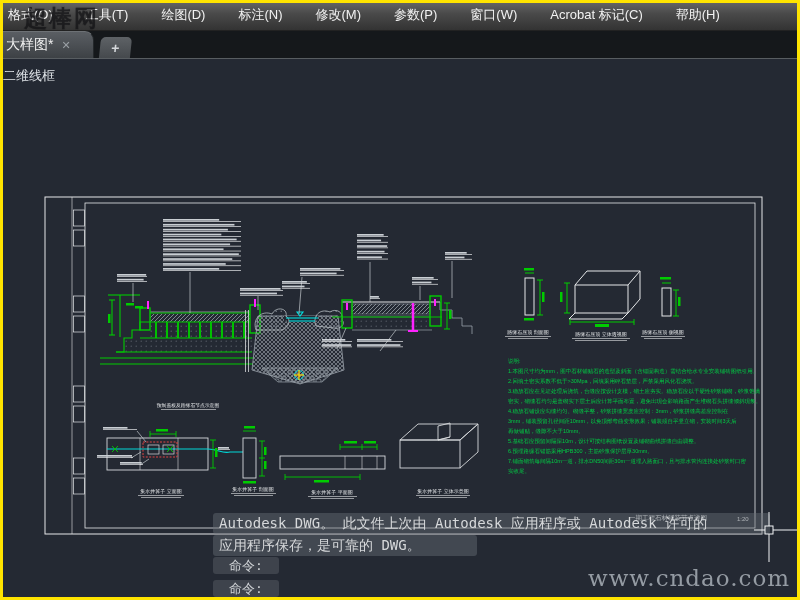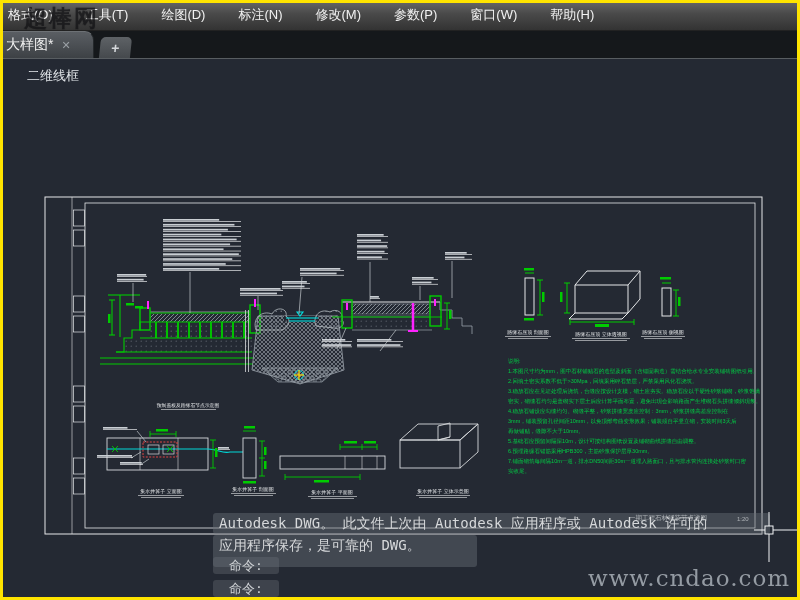--- a/index.html
+++ b/index.html
@@ -38,52 +38,53 @@
   .tab-active .tlabel{color:#f0f0f0;font-size:14px;white-space:nowrap;}
   .tab-active .tclose{color:#9aa0a5;font-size:11px;}
   .tab-plus{
     position:absolute;left:100px;top:6px;width:31px;height:21px;
     background:linear-gradient(#5e6266,#45494d);
     border-radius:5px 5px 0 0;transform:skewX(-6deg);
     display:flex;align-items:center;justify-content:center;
     color:#d4d7da;font-size:14px;font-weight:bold;
   }
   
-  .vp-label{position:absolute;left:3px;top:67px;z-index:2;color:#e2e6ea;font-size:13px;padding-left:24px;}
+  .vp-label{position:absolute;left:3px;top:67px;z-index:2;color:#e2e6ea;font-size:13px;}
   svg.cad{position:absolute;left:0;top:0;z-index:1;pointer-events:none;}
   svg.xhair{position:absolute;left:0;top:0;z-index:40;pointer-events:none;}
   
   .notice1,.notice2,.cmd{
     position:absolute;z-index:10;box-sizing:border-box;
     background:rgba(104,110,118,.45);border-radius:3px;
     color:#d6d8da;font-family:"DejaVu Sans Mono","Liberation Mono",monospace;
     white-space:nowrap;overflow:hidden;
   }
   .notice1{left:213px;top:513px;width:557px;height:21px;font-size:14px;line-height:21px;padding:0 6px;}
-  .notice2{left:213px;top:535px;width:264px;height:32px;font-size:14px;line-height:20px;padding:0 6px;}
+  .notice2{left:213px;top:535px;width:264px;height:21px;font-size:14px;line-height:20px;padding:0 6px;}
   .cmd{background:rgba(104,110,118,.38);font-size:13px;line-height:17px;padding:0 16px;color:#cfd2d5;}
   .cmd1{left:213px;top:557px;height:17px;}
   .cmd2{left:213px;top:580px;height:17px;}
   .site-mark{
     position:absolute;left:588px;top:565px;width:192px;z-index:12;text-align:right;
     font-family:"DejaVu Serif","Liberation Serif",serif;
     font-size:23px;color:rgba(158,165,173,.92);letter-spacing:1px;pointer-events:none;
   }
 </style>
 </head>
 <body>
 
 <div class="menubar">
   <span class="mi">格式(O)</span>
   <span class="mi">工具(T)</span>
   <span class="mi">绘图(D)</span>
   <span class="mi">标注(N)</span>
   <span class="mi">修改(M)</span>
   <span class="mi">参数(P)</span>
   <span class="mi">窗口(W)</span>
+  <span class="mi">Acrobat 标记(C)</span>
   <span class="mi">帮助(H)</span>
 </div>
 <div class="ghost-logo">超棒网</div>
 
 <div class="tabbar">
   <div class="tab-active">
     <span class="tlabel">大样图*</span>
     <span class="tclose">✕</span>
   </div>
   <div class="tab-plus">

